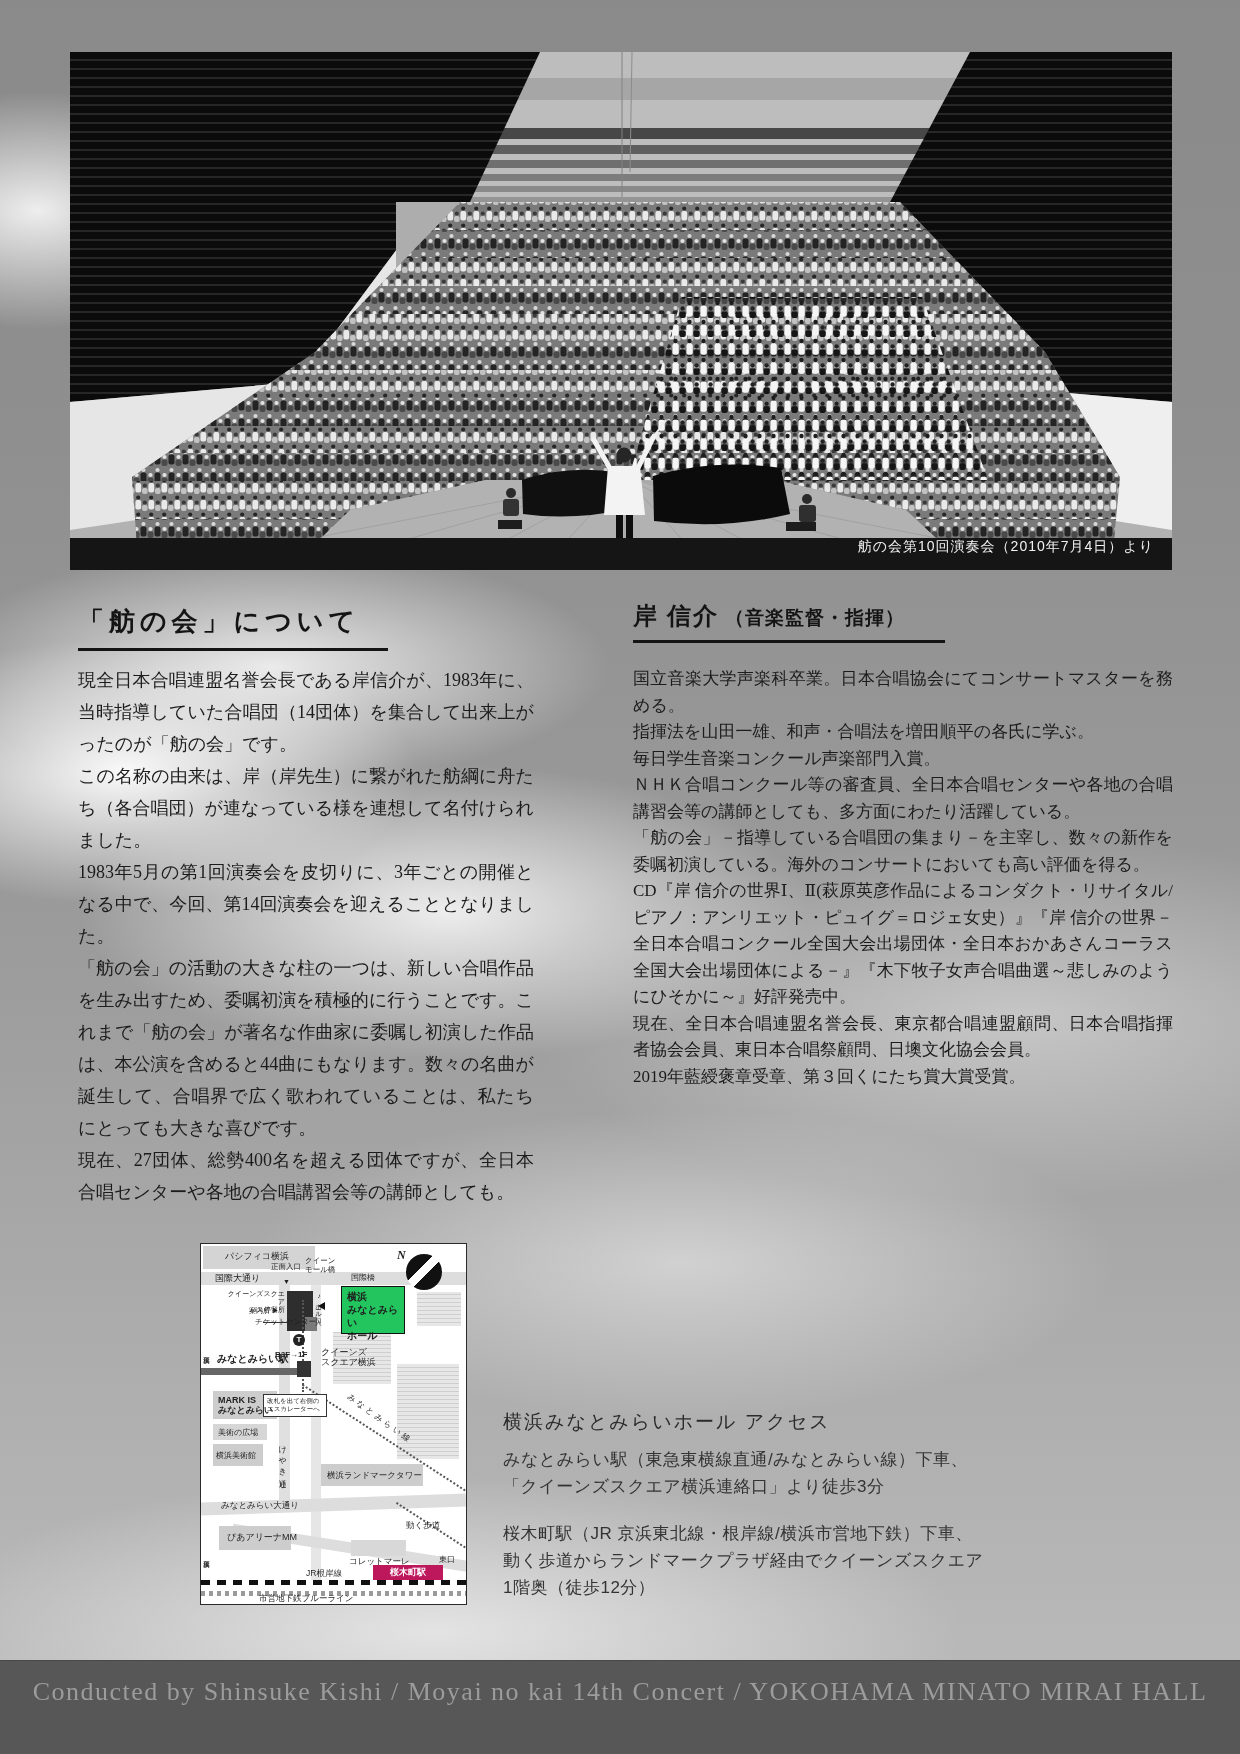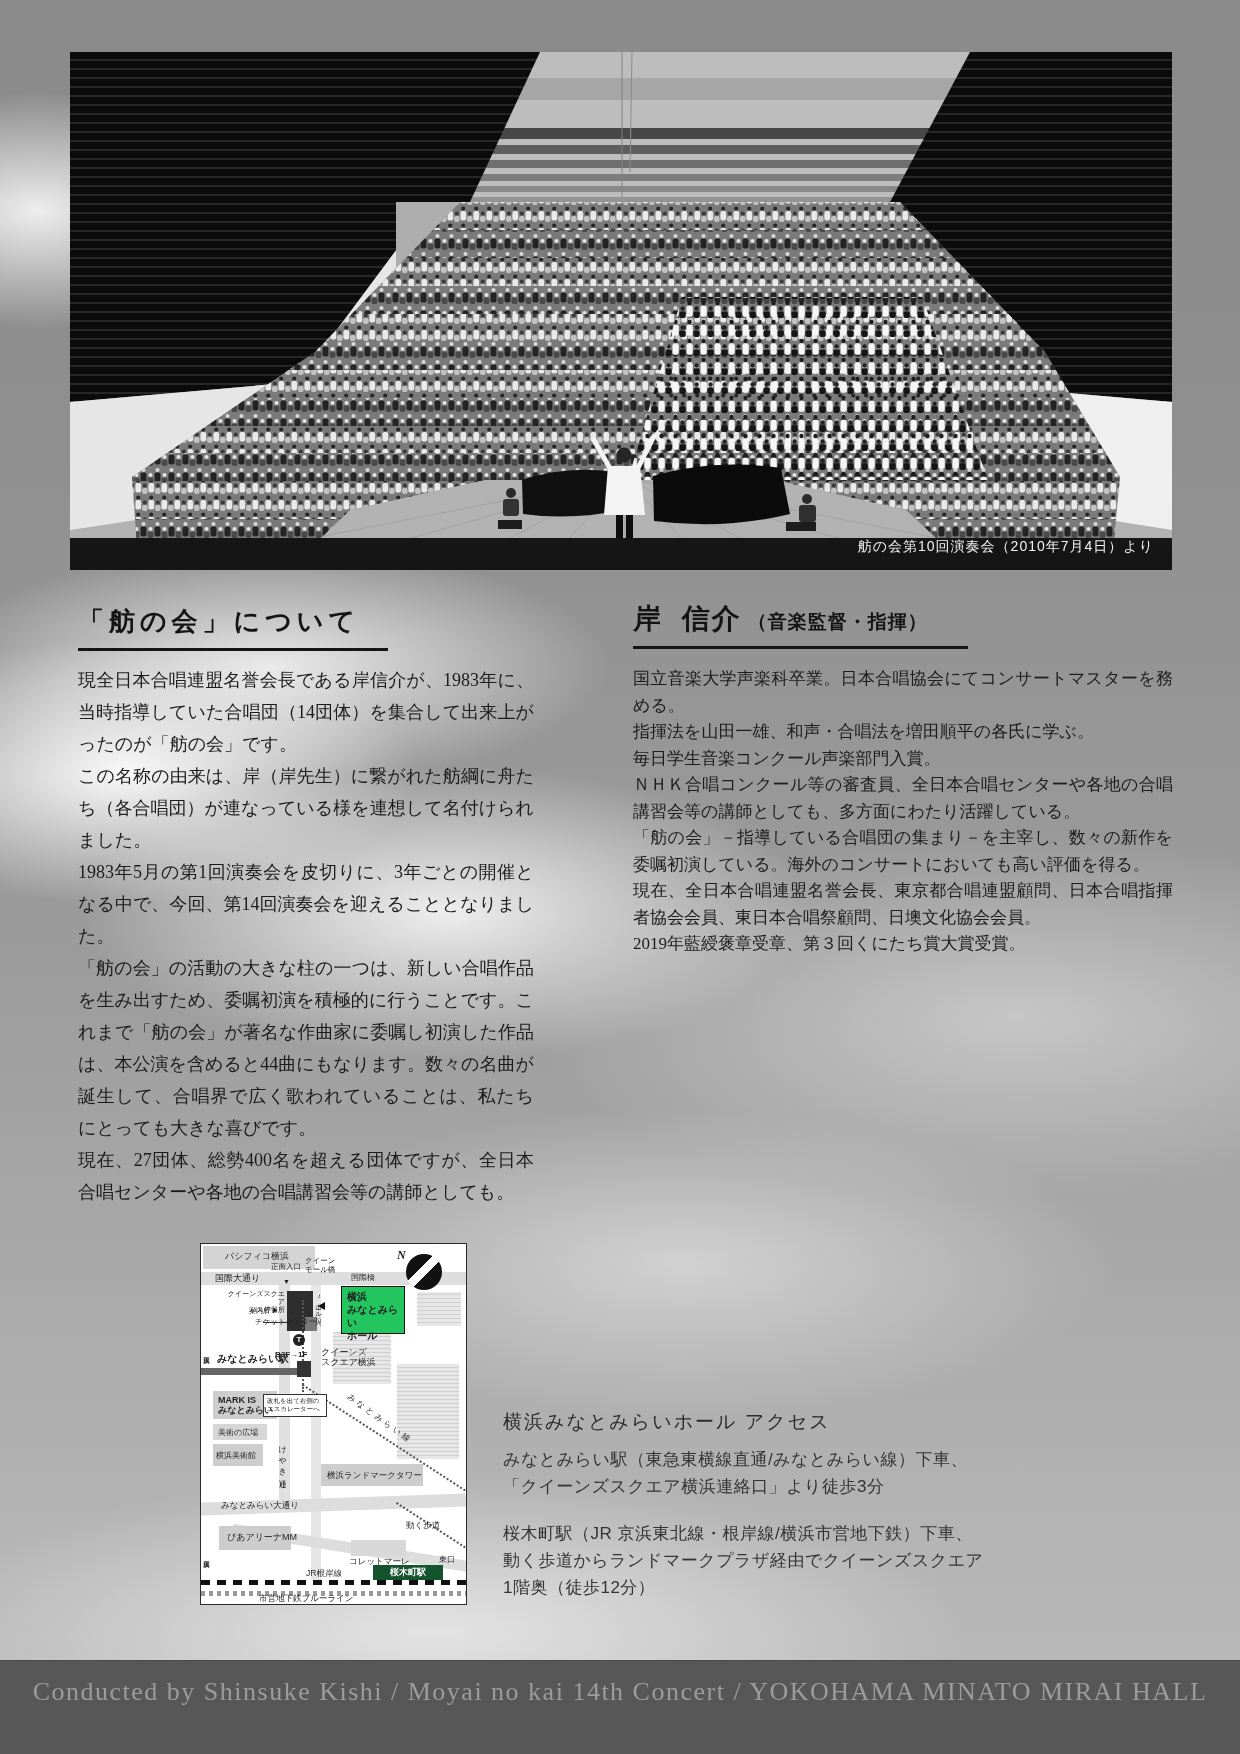--- a/index.html
+++ b/index.html
@@ -20,21 +20,21 @@
   .pre{white-space:pre-line;}
   
   .photo{left:70px;top:52px;width:1102px;height:518px;background:#8e8e8e;}
   .photo-caption{position:absolute;left:0;right:0;bottom:0;height:32px;line-height:32px;
     background:#151515;color:#f2f2f2;text-align:right;padding-right:18px;
     font:14px "Liberation Sans",sans-serif;letter-spacing:1px;}
   
   .h-about{left:78px;top:604px;color:#141414;font-weight:bold;font-size:26px;letter-spacing:5px;
     border-bottom:3px solid #141414;padding:0 28px 9px 0;}
   .h-prof{left:633px;top:600px;color:#141414;border-bottom:3px solid #141414;padding:0 40px 8px 0;}
-  .h-prof .nm{font-size:28px;font-weight:bold;letter-spacing:2px;font-family:Liberation Mono, monospace;}
+  .h-prof .nm{font-size:24px;font-weight:bold;letter-spacing:2px;}
   .h-prof .rl{font-size:19px;font-weight:bold;margin-left:6px;letter-spacing:1px;}
   
   .col{color:#1c1c1c;text-align:justify;}
   .col p{margin:0;}
   .col-l{left:78px;top:664px;width:456px;font-size:18px;line-height:32px;}
   .col-r{left:633px;top:666px;width:540px;font-size:17px;line-height:26.5px;}
   
   .acc-h{left:503px;top:1390px;font:19px "Liberation Sans",sans-serif;color:#2b2b2b;letter-spacing:2px;margin-top:19px;}
   .acc-p{font:17px/27px "Liberation Sans",sans-serif;color:#333;letter-spacing:.5px;}
   
@@ -154,20 +154,21 @@
 
 <div class="abs h-prof">
   <span class="nm">岸 信介</span><span class="rl">（音楽監督・指揮）</span>
 </div>
 <div class="abs col col-r">
   <p>国立音楽大学声楽科卒業。日本合唱協会にてコンサートマスターを務める。</p>
   <p>指揮法を山田一雄、和声・合唱法を増田順平の各氏に学ぶ。</p>
   <p>毎日学生音楽コンクール声楽部門入賞。</p>
   <p>ＮＨＫ合唱コンクール等の審査員、全日本合唱センターや各地の合唱講習会等の講師としても、多方面にわたり活躍している。</p>
   <p>「舫の会」－指導している合唱団の集まり－を主宰し、数々の新作を委嘱初演している。海外のコンサートにおいても高い評価を得る。</p>
+  <p>CD『岸 信介の世界Ⅰ、Ⅱ(萩原英彦作品によるコンダクト・リサイタル/ピアノ：アンリエット・ピュイグ＝ロジェ女史）』『岸 信介の世界－全日本合唱コンクール全国大会出場団体・全日本おかあさんコーラス全国大会出場団体による－』『木下牧子女声合唱曲選～悲しみのようにひそかに～』好評発売中。</p>
   <p>現在、全日本合唱連盟名誉会長、東京都合唱連盟顧問、日本合唱指揮者協会会員、東日本合唱祭顧問、日墺文化協会会員。</p>
   <p>2019年藍綬褒章受章、第３回くにたち賞大賞受賞。</p>
 </div>
 
 <div class="abs map">
 
   <div class="abs" style="left:0;top:28px;width:265px;height:13px;background:#ddd;"></div>
   <div class="abs" style="left:78px;top:41px;width:11px;height:225px;background:#e0e0e0;"></div>
   <div class="abs" style="left:110px;top:41px;width:10px;height:300px;background:#e6e6e6;"></div>
   <div class="abs" style="left:0;top:254px;width:265px;height:13px;background:#ddd;transform:rotate(-2deg);"></div>
@@ -186,21 +187,21 @@
   <div class="bld" style="left:18px;top:282px;width:72px;height:24px;"></div>
   <div class="bld" style="left:150px;top:296px;width:55px;height:16px;background:#d8d8d8;"></div>
 
   <div class="abs" style="left:0;top:124px;width:96px;height:7px;background:#666;"></div>
   <div class="abs" style="left:101px;top:56px;height:92px;border-left:2px dotted #555;"></div>
   <div class="abs" style="left:102px;top:140px;width:230px;border-top:2px dotted #555;transform:rotate(33deg);transform-origin:left top;"></div>
   <div class="abs" style="left:196px;top:258px;width:90px;border-top:2px dotted #555;transform:rotate(33deg);transform-origin:left top;"></div>
   <div class="abs" style="left:0;top:336px;width:265px;height:5px;background:repeating-linear-gradient(90deg,#111 0 9px,#fff 9px 16px);"></div>
   <div class="abs" style="left:0;top:347px;width:265px;height:5px;background:repeating-linear-gradient(90deg,#9a9a9a 0 4px,#fff 4px 8px);"></div>
 
-  <div class="abs" style="left:172px;top:321px;width:70px;height:15px;background:#14532d;color:#fff;font:bold 9px/15px 'Liberation Sans',sans-serif;text-align:center;">桜木町駅</div>
+  <div class="abs" style="left:172px;top:321px;width:70px;height:15px;background:#be185d;color:#fff;font:bold 9px/15px 'Liberation Sans',sans-serif;text-align:center;">桜木町駅</div>
   <div class="abs" style="left:96px;top:117px;width:14px;height:16px;background:#333;"></div>
   <div class="abs" style="left:92px;top:90px;width:12px;height:12px;border-radius:50%;background:#222;color:#fff;font:bold 8px/12px 'Liberation Sans',sans-serif;text-align:center;">T</div>
 
   <div class="abs" style="left:205px;top:10px;width:36px;height:36px;border-radius:50%;background:linear-gradient(135deg,#111 40%,#fff 40%,#fff 56%,#111 56%);"></div>
   <div class="ml" style="left:196px;top:4px;font:italic bold 12px 'Liberation Serif',serif;">N</div>
 
   <div class="abs" style="left:140px;top:42px;width:62px;height:46px;background:#22c55e;border:1.5px solid #111;">
     <div class="ml" style="left:5px;top:3px;font-weight:bold;font-size:10px;line-height:13px;">横浜
 みなとみらい
 ホール</div>

